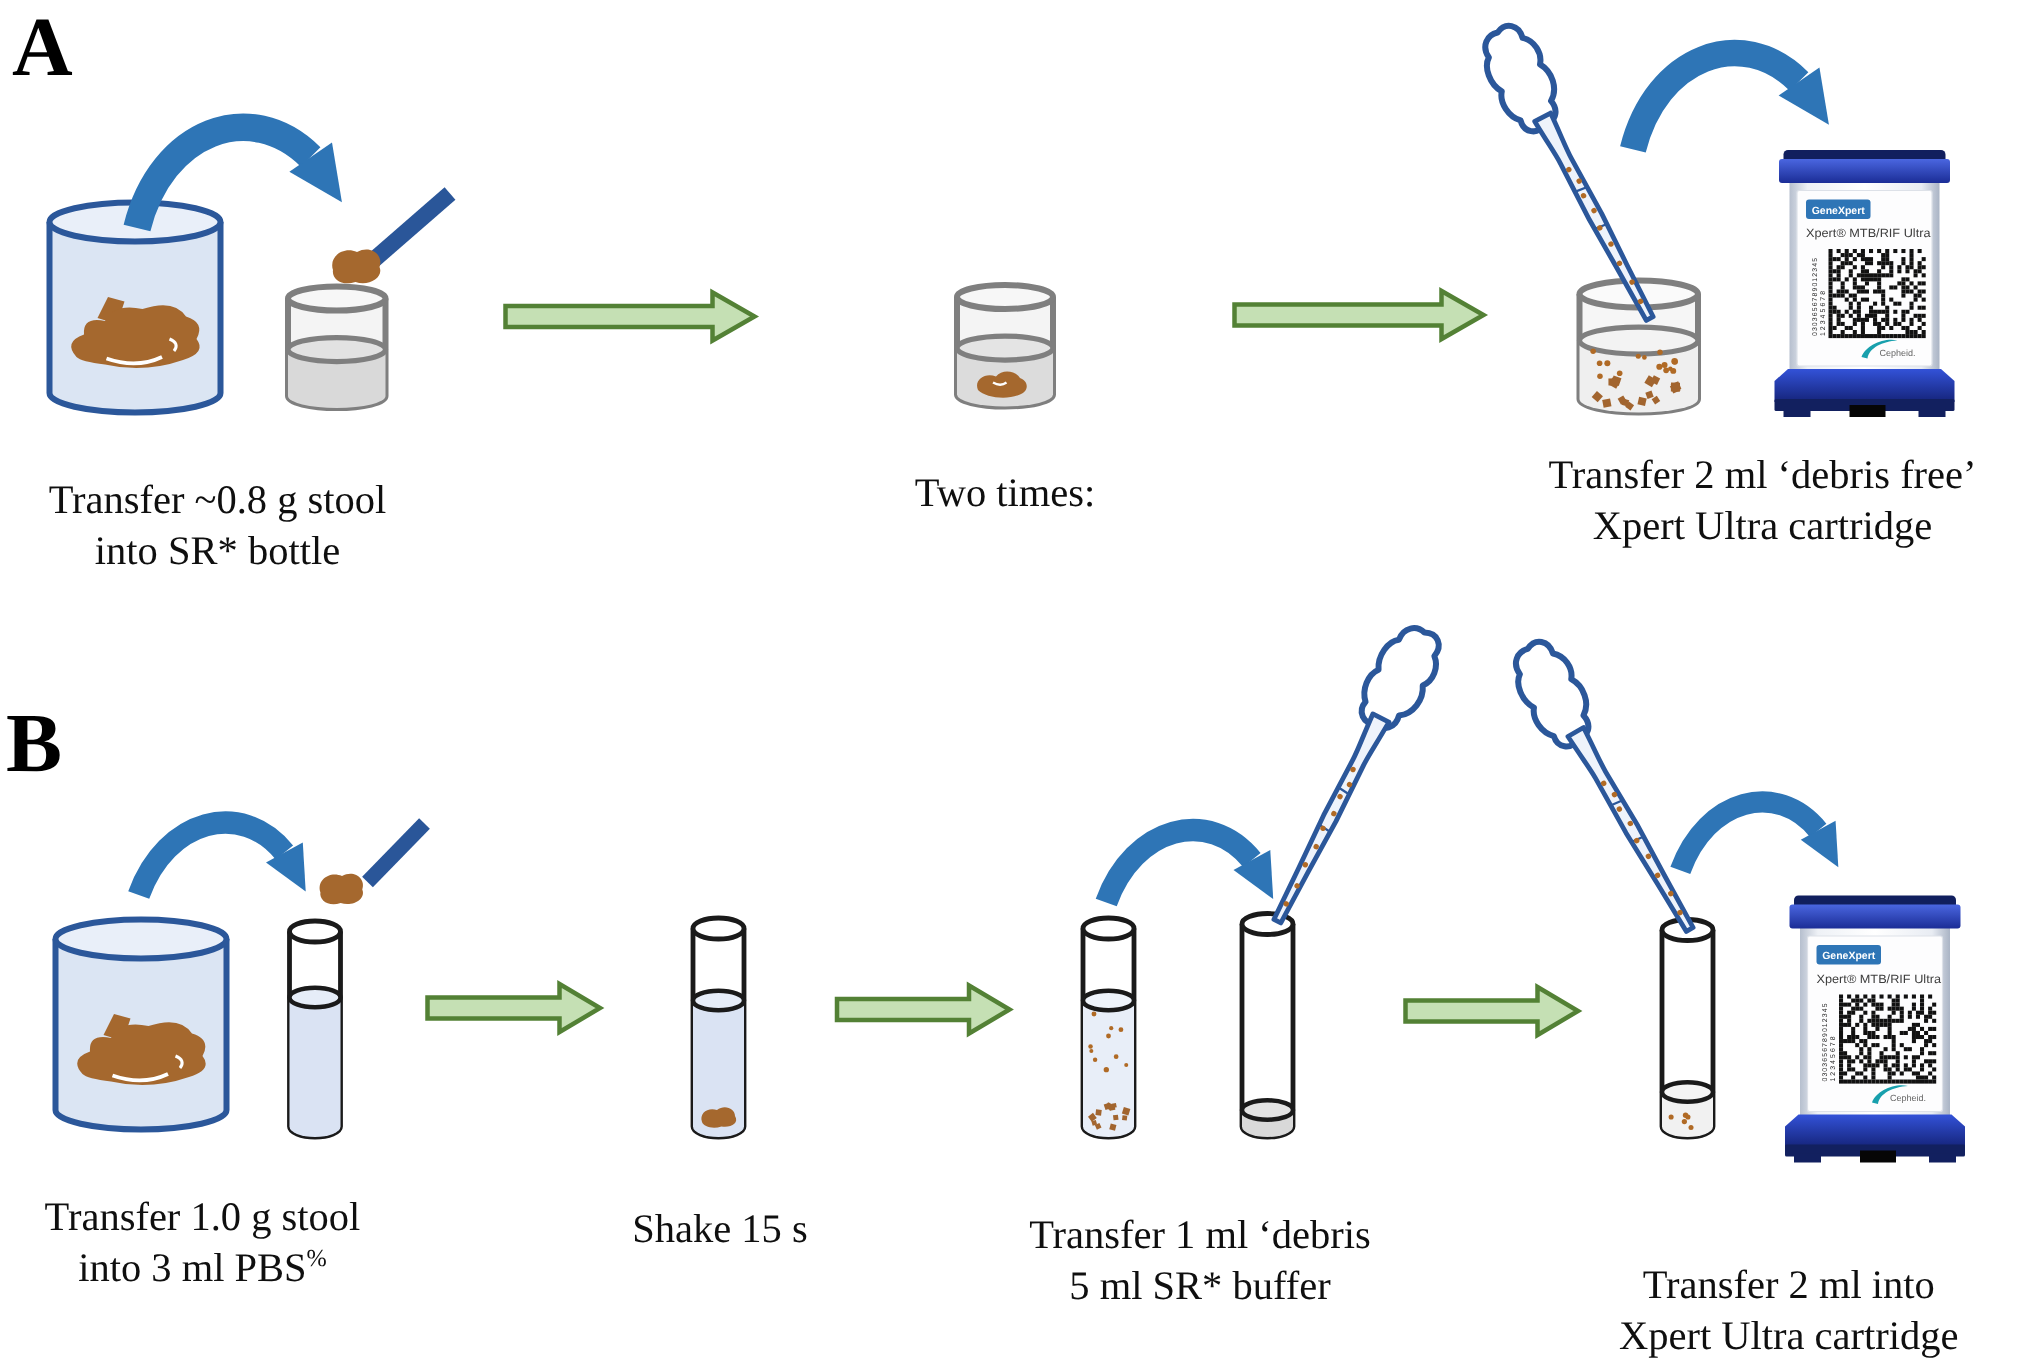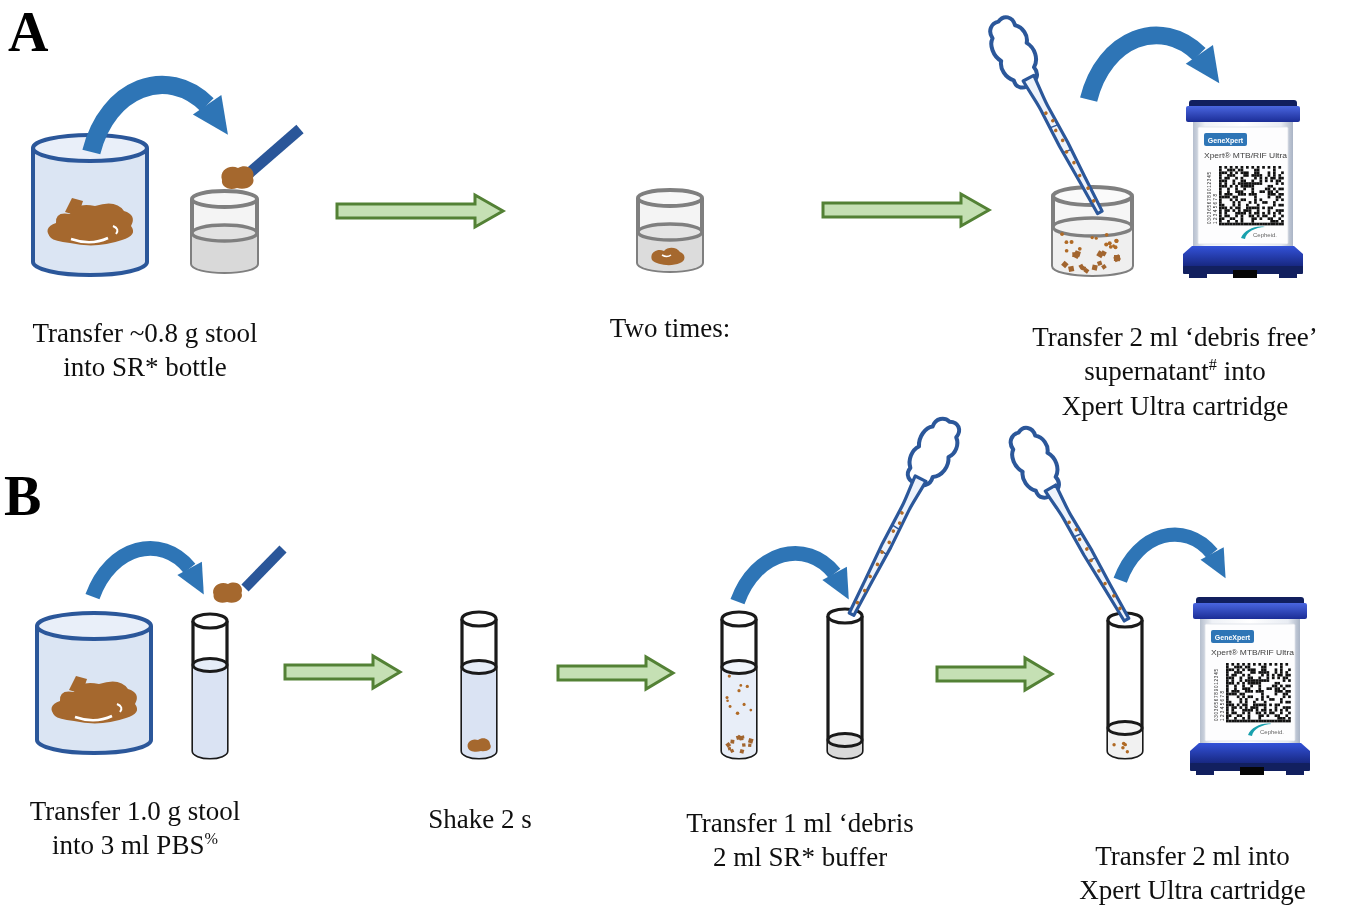--- a/index.html
+++ b/index.html
@@ -532,38 +532,37 @@
 
 <div class="caption" style="left:-5px;top:316px;width:300px;">
   <div>Transfer ~0.8 g stool</div>
   <div>into SR* bottle</div>
 </div>
 
 <div class="caption" style="left:475px;top:311px;width:390px;text-align:center;">
   <div>Two times:</div>
 </div>
 
-<div class="caption" style="left:1000px;top:320px;width:350px;">
+<div class="caption" style="left:1000px;top:299px;width:350px;">
   <div>Transfer 2 ml ‘debris free’</div>
-  <div><span>supernatant</span><sup>#</sup><span> into</span></div>
   <div>Xpert Ultra cartridge</div>
 </div>
 
 <div class="caption" style="left:-10px;top:794px;width:290px;">
   <div>Transfer 1.0 g stool</div>
   <div><span>into 3 ml PBS</span><sup>%</sup></div>
 </div>
 
 <div class="caption" style="left:345px;top:802px;width:270px;">
-  <div>Shake 2 s</div>
+  <div>Shake 15 s</div>
 </div>
 
 <div class="caption" style="left:625px;top:806px;width:350px;text-align:center;">
   <div>Transfer 1 ml ‘debris</div>
-  <div>2 ml SR* buffer</div>
+  <div>5 ml SR* buffer</div>
 </div>
 
 <div class="caption" style="left:1035px;top:814px;width:315px;margin-top:25px;">
   <div>Transfer 2 ml into</div>
   <div>Xpert Ultra cartridge</div>
 </div>
 
 </div>
 
 </body></html>

